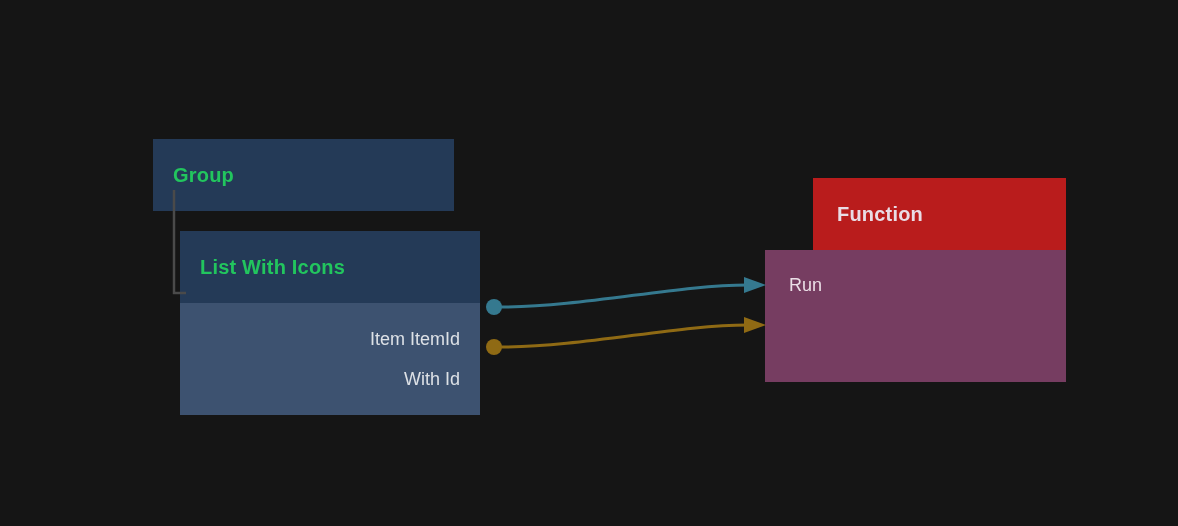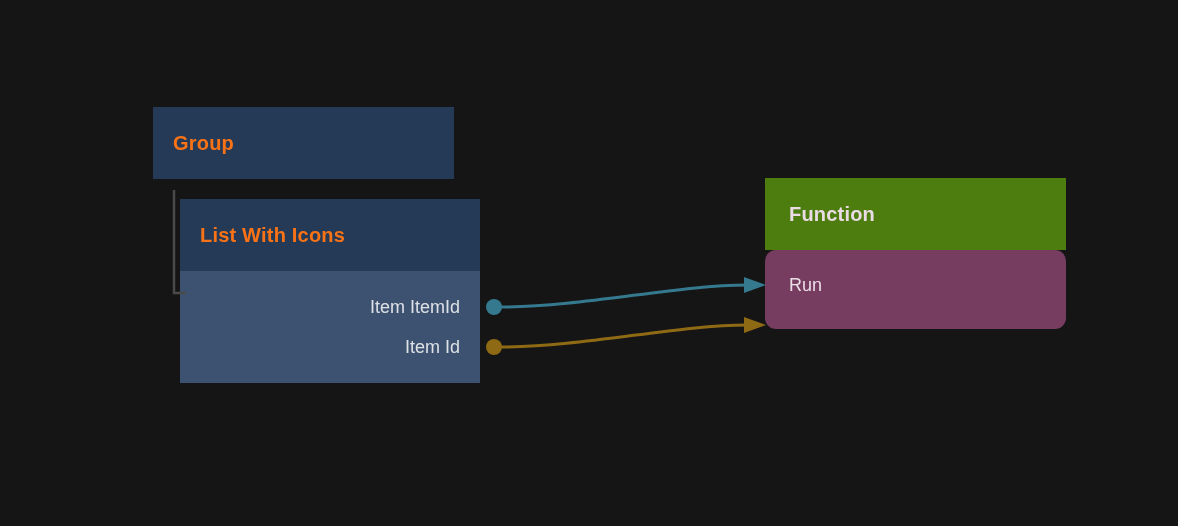--- a/index.html
+++ b/index.html
@@ -33,25 +33,25 @@
   }
   .node-header {
     box-sizing: border-box;
     height: 72px;
     display: flex;
     align-items: center;
     font-size: 20px;
     font-weight: 700;
     letter-spacing: 0.2px;
   }
-  .blue-header { background: #243a57; color: #f97316; padding-left: 20px; }
+  .blue-header { background: #243a57; color: #22c55e; padding-left: 20px; margin-top: 32px; }
   .purple-header { background: #5b2848; color: #e9dce5; padding-left: 24px; }
   .node-body { box-sizing: border-box; }
   .blue-body { background: #3d5270; padding-top: 16px; height: 112px; }
-  .purple-body { background: #763d61; padding-top: 15px; height: 79px; border-radius: 11px; }
+  .purple-body { background: #763d61; padding-top: 15px; height: 132px; }
   .port-row {
     height: 40px;
     display: flex;
     align-items: center;
     font-size: 18px;
     font-weight: 400;
   }
   .out-row { justify-content: flex-end; padding-right: 20px; color: #dde1e6; }
   .in-row { justify-content: flex-start; padding-left: 24px; color: #ebdfe7; }
   .port-dot {
@@ -90,27 +90,27 @@
 
   <div class="node" id="node-list">
     <div class="node-header blue-header" style="background: rgb(36, 58, 87);">
       <span>List With Icons</span>
     </div>
     <div class="node-body blue-body" style="background: rgb(61, 82, 112);">
       <div class="port-row out-row">
         <span>Item ItemId</span>
       </div>
       <div class="port-row out-row">
-        <span>Item Id</span>
+        <span>With Id</span>
       </div>
     </div>
   </div>
 
   <div class="node" id="node-function">
-    <div class="node-header purple-header" style="background: #4d7c0f;">
+    <div class="node-header purple-header" style="background: #b91c1c; margin-left: 48px;">
       <span>Function</span>
     </div>
     <div class="node-body purple-body" style="background: rgb(118, 61, 97);">
       <div class="port-row in-row">
         <span>Run</span>
       </div>
     </div>
   </div>
 
   <div class="port-dot" id="port-item-clicked" style="background: rgb(53, 121, 143);"></div>

